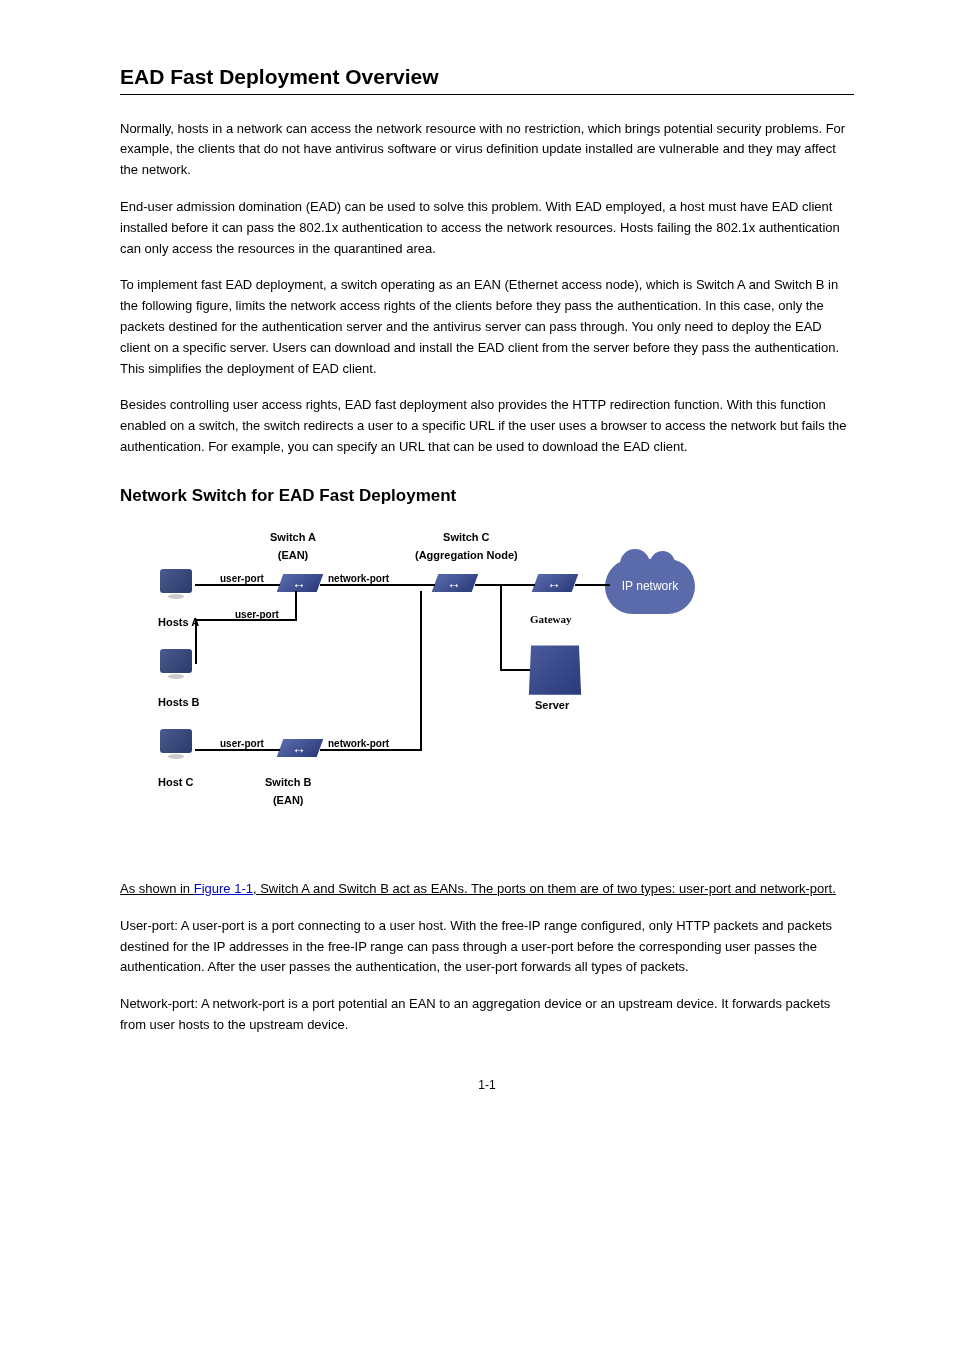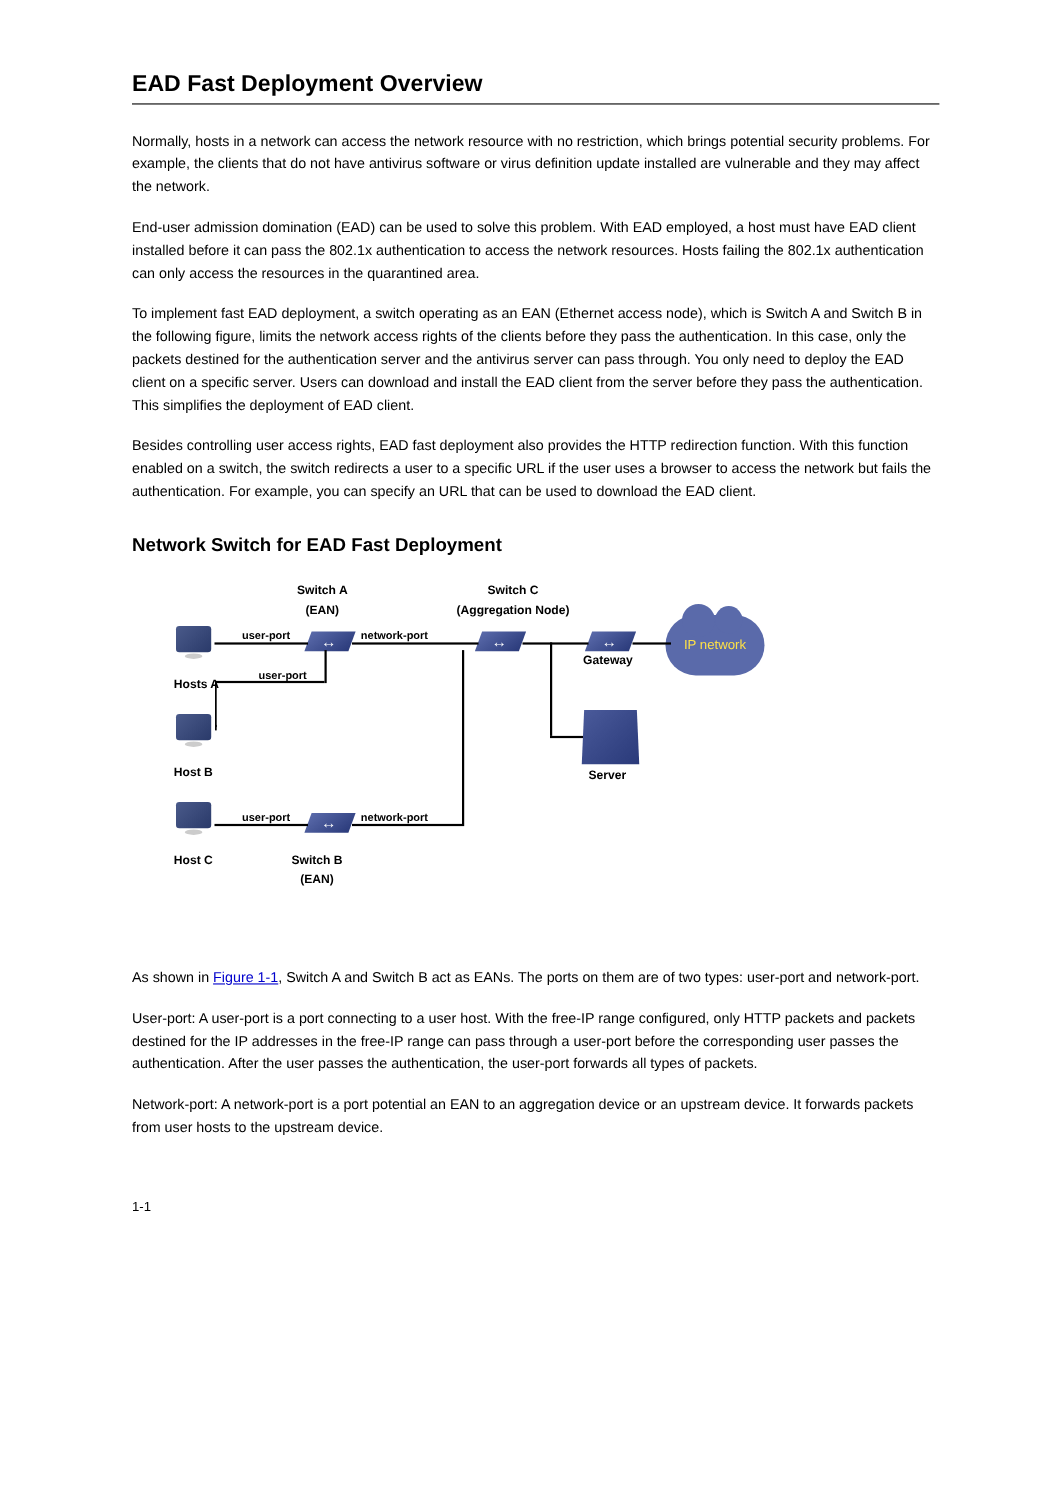--- a/index.html
+++ b/index.html
@@ -118,21 +118,21 @@
     }
     .cloud-icon {
       position: absolute;
       width: 90px;
       height: 55px;
       background: #5a6aaa;
       border-radius: 40px;
       display: flex;
       align-items: center;
       justify-content: center;
-      color: #fde047;
+      color: #ffffff;
       font-size: 12px;
     }
     .cloud-icon::before {
       content: '';
       position: absolute;
       top: -10px;
       left: 15px;
       width: 30px;
       height: 30px;
       background: #5a6aaa;
@@ -153,24 +153,25 @@
       height: 2px;
       background: #000;
     }
     .vline {
       position: absolute;
       width: 2px;
       background: #000;
     }
     .diagram-text {
       margin-top: 12px;
+      text-decoration: underline;
     }
     .page-num {
-      text-align: left;
-      margin-top: 52px;
+      text-align: center;
+      margin-top: 40px;
       font-size: 12px;
     }
   </style>
 </head>
 <body>
 
 <h1>EAD Fast Deployment Overview</h1>
 <hr>
 
 <p>Normally, hosts in a network can access the network resource with no restriction, which brings potential security problems. For example, the clients that do not have antivirus software or virus definition update installed are vulnerable and they may affect the network.</p>
@@ -188,39 +189,39 @@
     <div class="node-label" style="top:0; left:275px;text-align:center;">Switch C<br>(Aggregation Node)</div>
 
     <div class="pc-icon" style="top:40px; left:20px;">
         <div class="pc-monitor"></div>
       </div>
     <div class="node-label" style="top:85px; left:18px;">Hosts A</div>
 
     <div class="pc-icon" style="top:120px; left:20px;">
         <div class="pc-monitor"></div>
       </div>
-    <div class="node-label" style="top:165px; left:18px;">Host B</div>
+    <div class="node-label" style="top:165px; left:18px;">Hosts B</div>
 
     <div class="pc-icon" style="top:200px; left:20px;">
         <div class="pc-monitor"></div>
       </div>
     <div class="node-label" style="top:245px; left:18px;">Host C</div>
 
     <div class="switch-icon" style="top:45px; left:140px;">
         <div class="switch-body"></div>
       </div>
 
     <div class="switch-icon" style="top:45px; left:295px;">
         <div class="switch-body"></div>
       </div>
 
     <div class="switch-icon" style="top:45px; left:395px;">
         <div class="switch-body"></div>
       </div>
-    <div class="node-label" style="top:64px; left:390px;">Gateway</div>
+    <div class="node-label" style="top:82px; left:390px;font-family:Liberation Serif, serif;">Gateway</div>
 
     <div class="switch-icon" style="top:210px; left:140px;">
         <div class="switch-body"></div>
       </div>
     <div class="node-label" style="top:245px; left:125px;">Switch B<br>(EAN)</div>
 
     <div class="server-icon" style="top:115px; left:390px;"></div>
     <div class="node-label" style="top:168px; left:395px;">Server</div>
 
     <div class="cloud-icon" style="top:30px; left:465px;">

